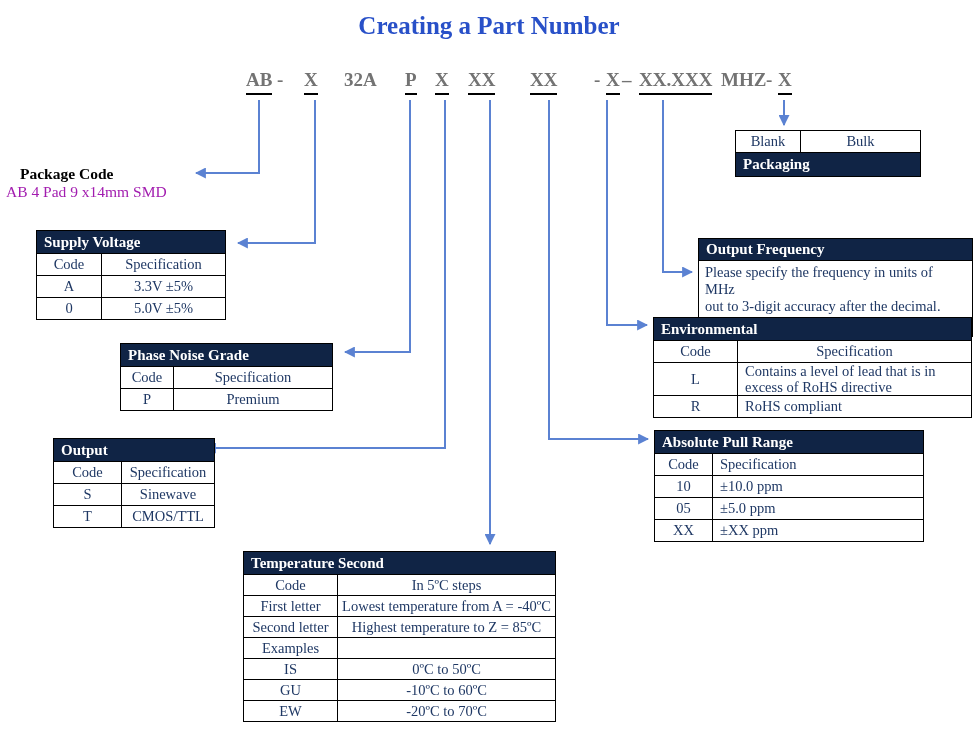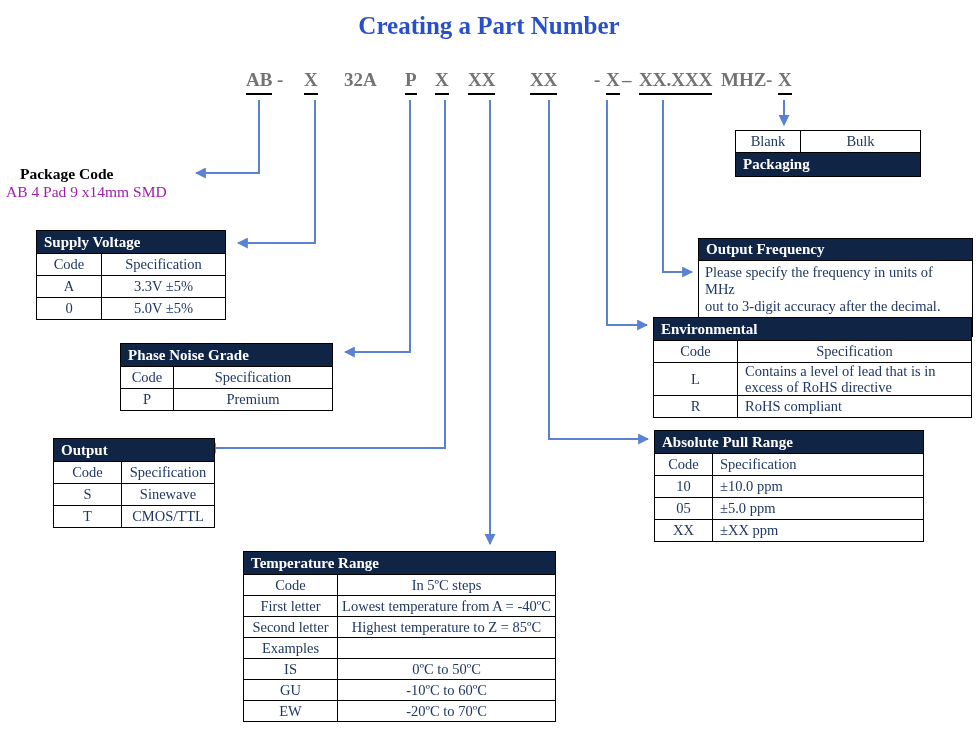--- a/index.html
+++ b/index.html
@@ -172,21 +172,21 @@
   </tbody>
     </table>
 
   <table class="tbl" id="tbl-temp">
     <colgroup>
         <col style="width:94px">
         <col style="width:218px">
       </colgroup>
     <tbody>
         <tr>
-      <td class="hd" colspan="2">Temperature Range</td>
+      <td class="hd" colspan="2">Temperature Second</td>
     </tr>
     <tr>
       <td>Code</td>
       <td>In 5ºC steps</td>
     </tr>
     <tr>
       <td>First letter</td>
       <td>Lowest temperature from A = -40ºC</td>
     </tr>
     <tr>

